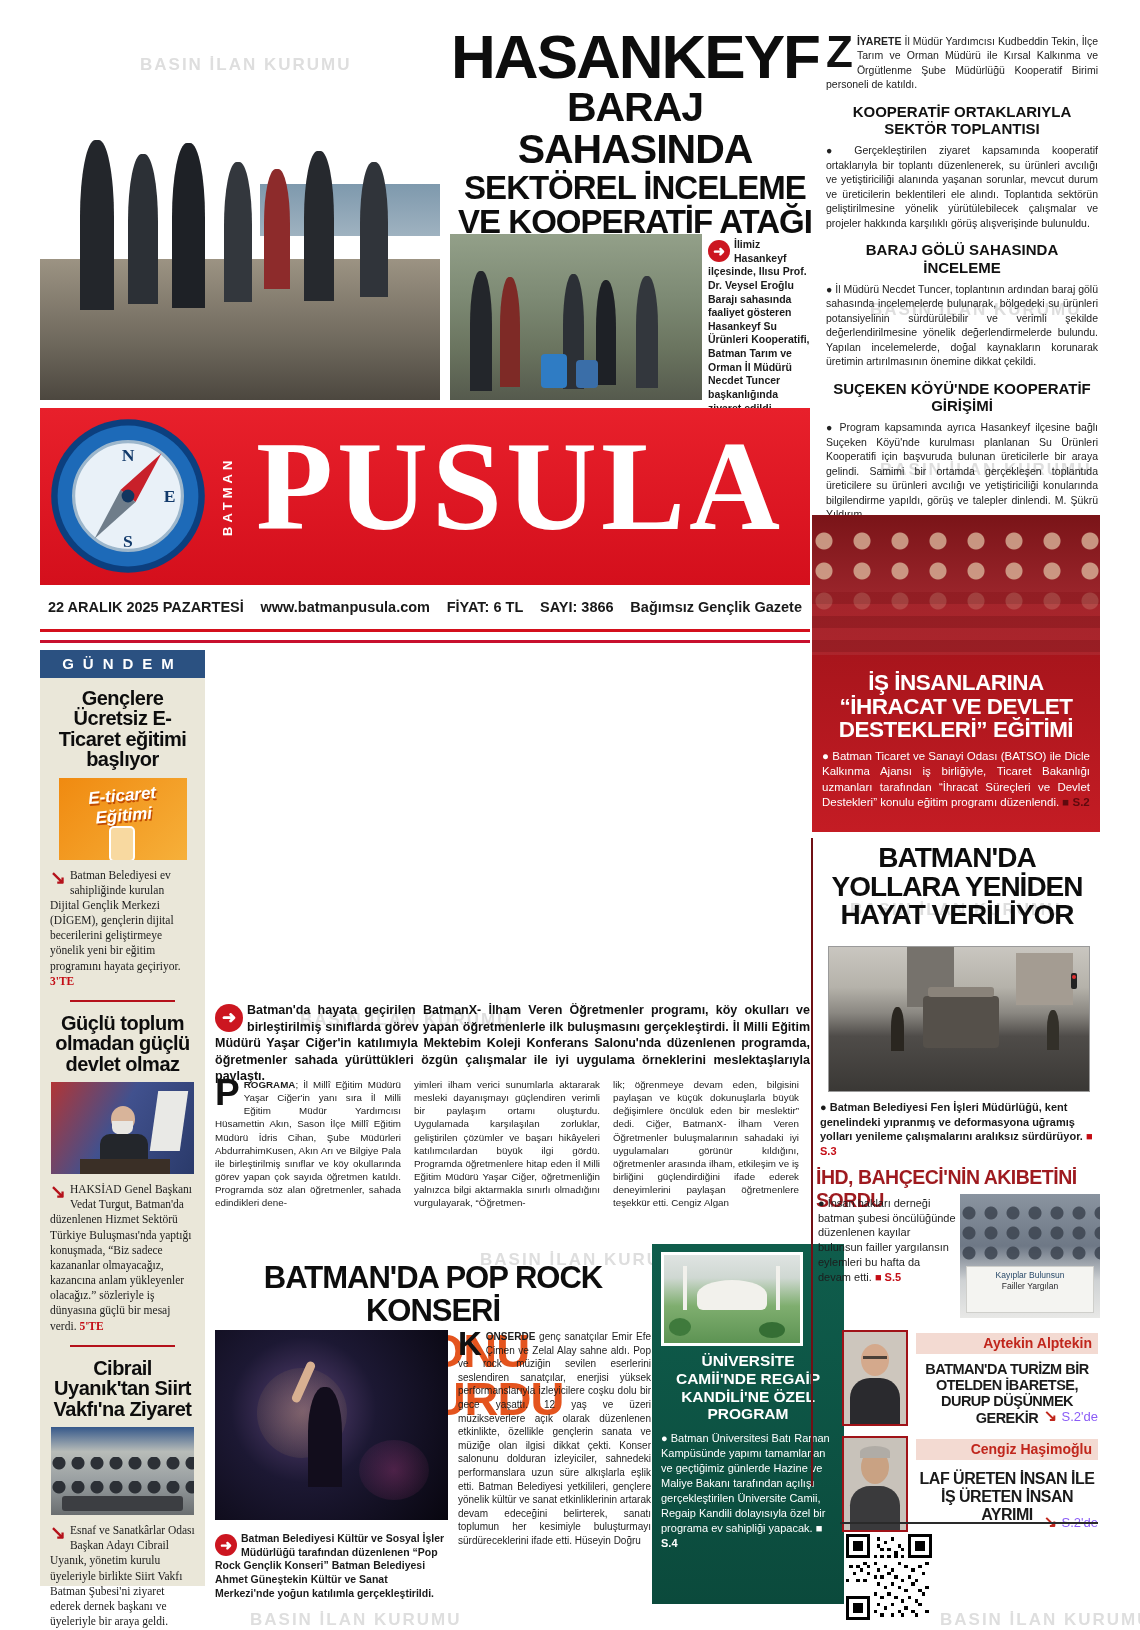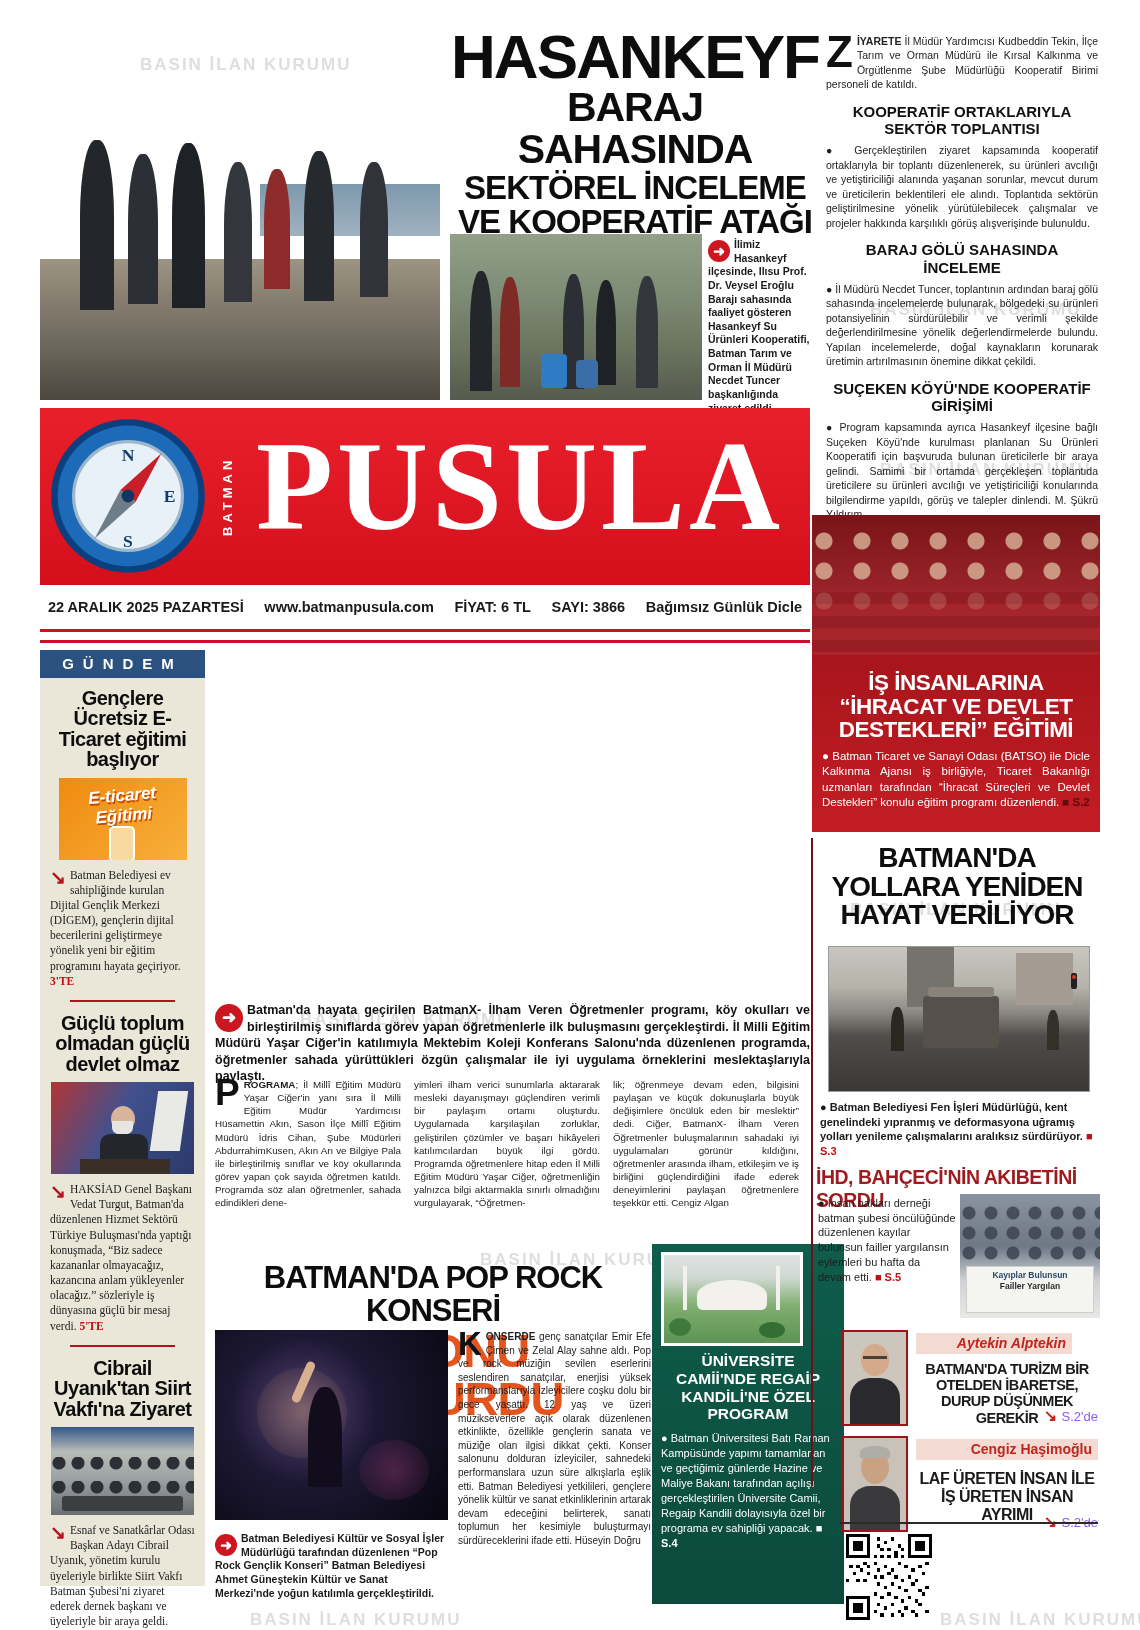--- a/index.html
+++ b/index.html
@@ -53,21 +53,21 @@
   .biz-title{font-size:22.5px;font-weight:bold;text-align:center;line-height:1.05;letter-spacing:-.5px;}
   .biz-body{font-size:11.5px;line-height:1.34;text-align:justify;margin-top:7px;}
   .roads-h{font-size:28px;font-weight:bold;letter-spacing:-1px;line-height:1.02;text-align:center;color:#0d0d0d;}
   .rcapt{font-size:11px;font-weight:bold;line-height:1.32;color:#1a1a1a;}
   .ihd-h{font-size:19.5px;font-weight:bold;letter-spacing:-.5px;color:#9e1a1f;}
   .ihd-b{font-size:11px;line-height:1.34;color:#1d1d1d;}
   .name-strip{background:#f3dad2;height:21px;line-height:21px;text-align:right;padding-right:6px;color:#c0261c;font-weight:bold;font-size:14px;}
   .col-title{font-size:14.5px;font-weight:bold;letter-spacing:-.5px;line-height:1.12;text-align:center;color:#1a1a1a;}
   .col-page{color:#8b5cf6;font-weight:normal;font-size:13px;}
   .qr-text{font-size:15.5px;font-weight:bold;text-align:center;line-height:1.25;color:#111;}
-  .banner-txt{font-size:8.5px;font-weight:bold;color:#2a4a6a;line-height:1.3;text-align:center;}
+  .banner-txt{font-size:8.5px;font-weight:normal;color:#2a4a6a;line-height:1.3;text-align:center;}
 </style>
 </head>
 <body>
 
 <div class="page">
 
   <span class="wm" style="left:140px;top:55px;">BASIN İLAN KURUMU</span>
   <span class="wm" style="left:870px;top:300px;">BASIN İLAN KURUMU</span>
   <span class="wm" style="left:880px;top:460px;">BASIN İLAN KURUMU</span>
   <span class="wm" style="left:300px;top:1010px;">BASIN İLAN KURUMU</span>
@@ -137,21 +137,21 @@
     </svg>
     <span class="mh-vert" style="left:180px;top:128px;">BATMAN</span>
     <div class="abs pusula" style="left:195px;top:16px;width:570px;">PUSULA</div>
   </div>
 
   <div class="abs info-strip" style="left:40px;top:585px;width:770px;height:47px;background:#fff;">
     <span>22 ARALIK 2025 PAZARTESİ</span>
     <span>www.batmanpusula.com</span>
     <span>FİYAT: 6 TL</span>
     <span>SAYI: 3866</span>
-    <span>Bağımsız Günlük Dicle</span>
+    <span>Bağımsız Gençlik Gazete</span>
   </div>
 
   <div class="abs gundem" style="left:40px;top:650px;width:165px;height:28px;">GÜNDEM</div>
   <div class="abs sb-panel" style="left:40px;top:678px;width:165px;height:908px;">
     <div class="sb-title">Gençlere Ücretsiz E-Ticaret eğitimi başlıyor</div>
     <div class="sb-photo" style="width:128px;height:82px;background:linear-gradient(135deg,#f08a10,#f6b03a);">
       <div class="abs" style="left:4px;top:8px;width:120px;font-size:17px;font-weight:bold;font-style:italic;color:#fff;text-align:center;transform:rotate(-5deg);text-shadow:1px 2px 0 #c04a00;">E-ticaret Eğitimi</div>
       <div class="abs" style="left:50px;top:48px;width:26px;height:36px;border:2px solid #fff;border-radius:5px;background:#f8d9a0;"></div>
     </div>
     <div class="sb-body">
@@ -288,21 +288,21 @@
       <div class="banner-txt" style="color:#2a2a2e;">Failler Yargılan</div>
     </div>
   </div>
 
   <div class="abs" style="left:816px;top:1330px;width:282px;height:98px;">
     <div class="photo" style="left:26px;top:0;width:66px;height:96px;border:2px solid #a01218;background:#cdc6bd;">
       <div class="abs" style="left:17px;top:12px;width:28px;height:32px;border-radius:50%;background:#d4a98c;"></div>
       <div class="abs" style="left:19px;top:24px;width:24px;height:3px;background:#4a4038;"></div>
       <div class="abs" style="left:6px;top:46px;width:50px;height:50px;border-radius:40% 40% 0 0;background:#2a2a2e;"></div>
     </div>
-    <div class="abs name-strip" style="left:100px;top:3px;width:156px;font-style:italic;">Aytekin Alptekin</div>
+    <div class="abs name-strip" style="left:100px;top:3px;width:182px;">Aytekin Alptekin</div>
     <div class="abs col-title" style="left:100px;top:31px;width:182px;">BATMAN'DA TURİZM BİR OTELDEN İBARETSE, DURUP DÜŞÜNMEK GEREKİR</div>
     <div class="abs" style="right:0;top:76px;">
       <span style="color:#c0261c;font-weight:bold;">↘ </span>
       <span class="col-page">S.2'de</span>
     </div>
   </div>
 
   <div class="abs" style="left:816px;top:1436px;width:282px;height:98px;">
     <div class="photo" style="left:26px;top:0;width:66px;height:96px;border:2px solid #a01218;background:#c8c2ba;">
       <div class="abs" style="left:17px;top:12px;width:28px;height:34px;border-radius:50%;background:#c9a283;"></div>

